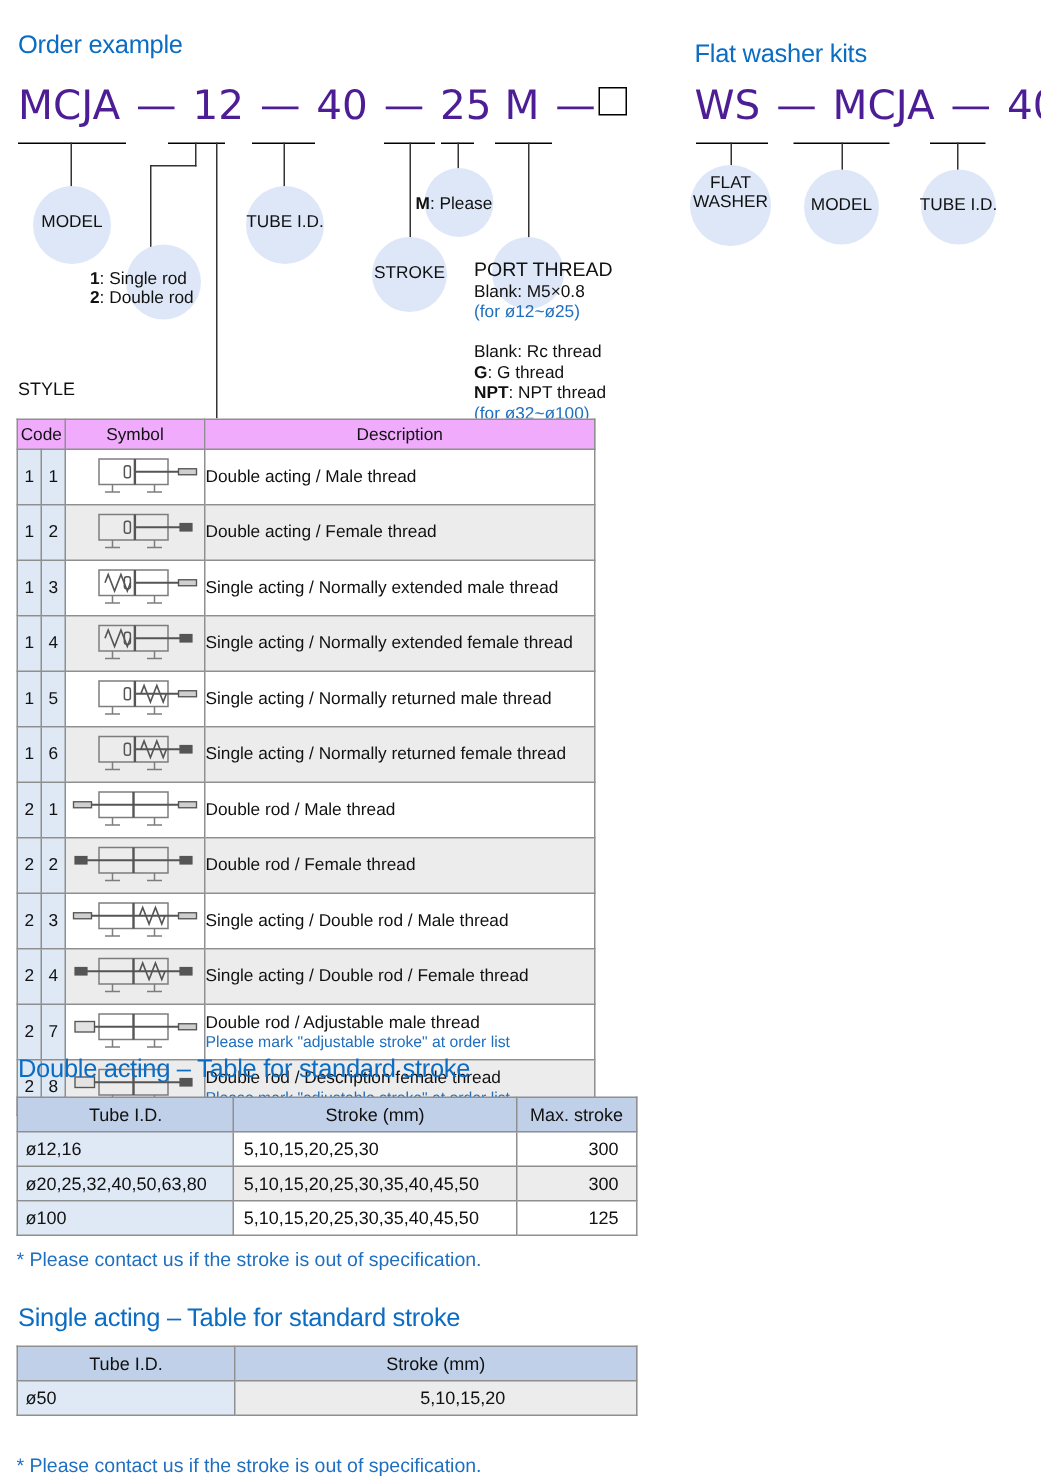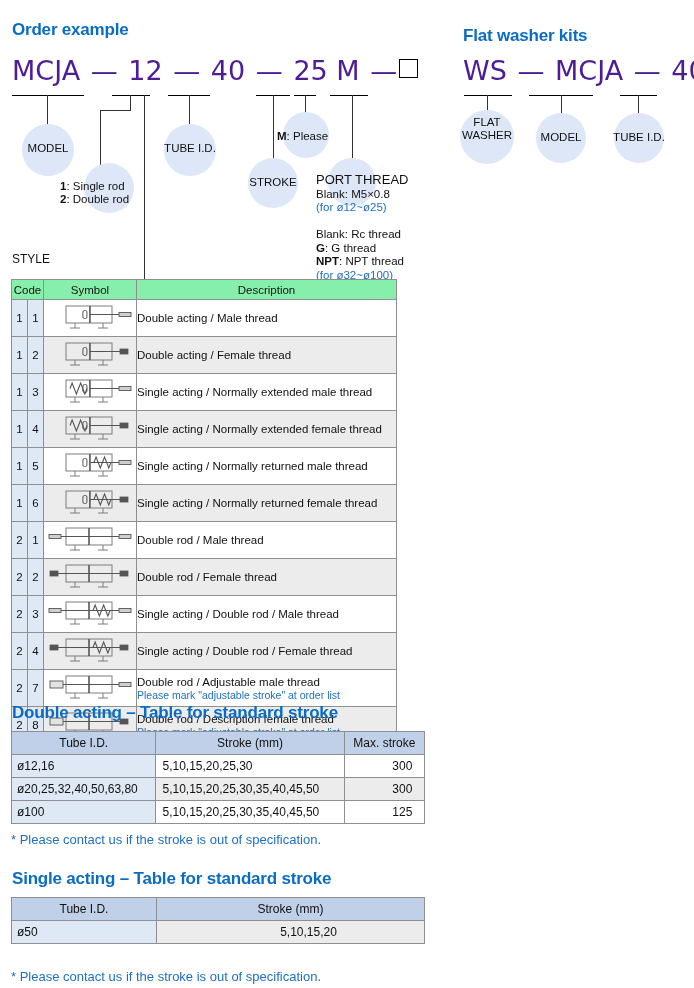--- a/index.html
+++ b/index.html
@@ -5,21 +5,21 @@
   html,body{margin:0;padding:0;}
   body{
     width:694px;height:988px;background:#ffffff;
     font-family:"Liberation Sans","DejaVu Sans",sans-serif;
     color:#1a1a1a;position:relative;overflow:hidden;
   }
   .page{position:relative;width:694px;height:988px;}
 
   
   .sec-title{
-    position:absolute;font-size:17px;font-weight:bold;color:#0b6cc4;
+    position:absolute;font-size:17px;font-weight:normal;color:#0b6cc4;
     letter-spacing:-0.2px;white-space:nowrap;
   }
 
   
   .code-line{
     position:absolute;white-space:nowrap;
     font-family:"DejaVu Sans","Liberation Sans",sans-serif;
     font-size:27px;font-weight:400;color:#4c1d95;letter-spacing:0px;
   }
   .code-line .sp{letter-spacing:2px;}
@@ -45,21 +45,21 @@
 
   
   .styleword{position:absolute;font-size:12px;color:#111;}
   table{border-collapse:collapse;}
   .tbl{position:absolute;border:1.2px solid #4a4a4a;background:#fff;}
   .tbl td,.tbl th{
     border:0.9px solid #8f8f8f;font-weight:normal;font-size:11.5px;
     color:#111;padding:0;
   }
   .tbl .hd{
-    background:#86efac;text-align:center;height:19px;font-size:11.5px;
+    background:#f0abfc;text-align:center;height:19px;font-size:11.5px;
   }
   .codecell{
     background:#dfe8f5;text-align:center;width:15px;font-weight:bold;
     font-size:12.5px;
   }
   .symcell{width:92px;text-align:center;background:inherit;}
   .desccell{padding-left:6px;font-size:11.5px;line-height:13px;}
   .rowA{background:#ffffff;}
   .rowB{background:#ececec;}
   .tbl tr{height:30px;}

